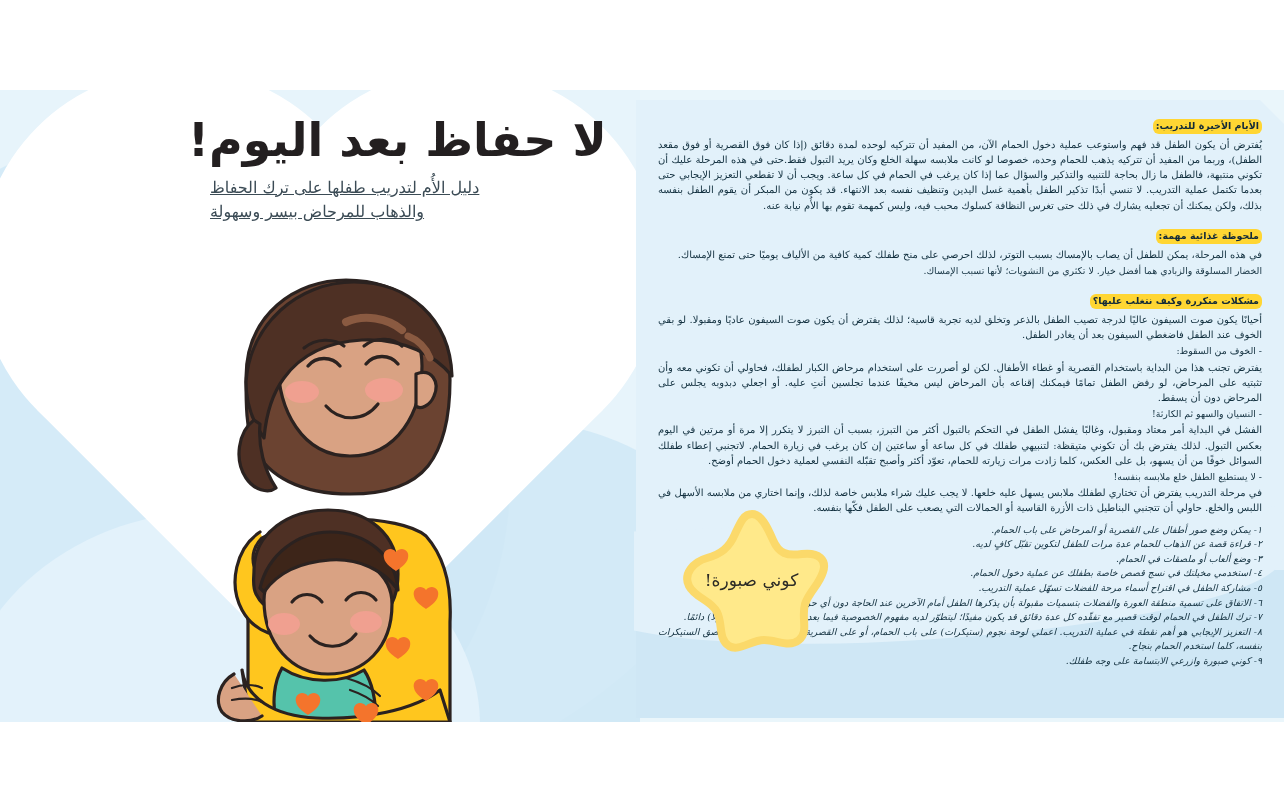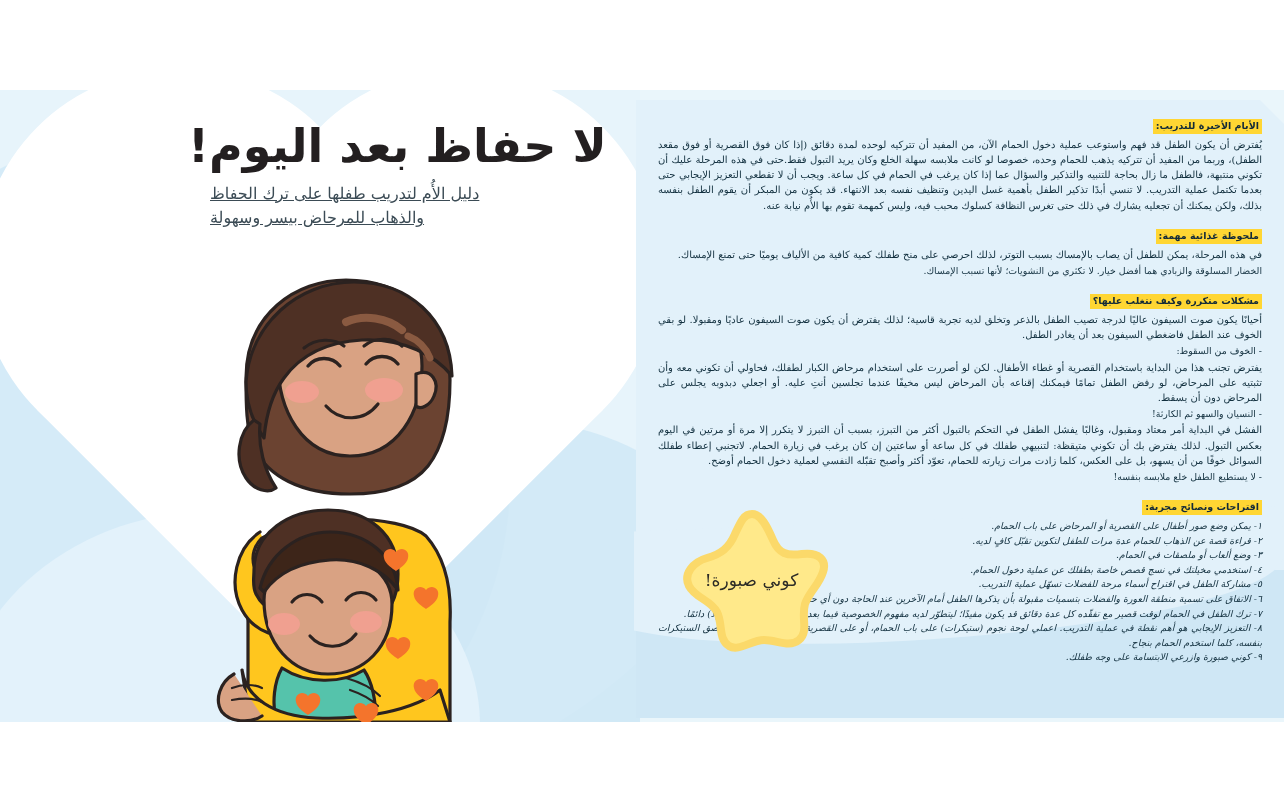--- a/index.html
+++ b/index.html
@@ -54,21 +54,21 @@
   }
   .heart:before,.heart:after{
     content:"";position:absolute;width:400px;height:400px;border-radius:50%;
     background:#ffffff;
   }
   .heart:before{top:-200px;left:0;}
   .heart:after{top:0;left:200px;}
 
   
   #title-block{
-    position:absolute;right:20px;top:31px;width:600px;
+    position:absolute;right:20px;top:25px;width:600px;
     text-align:left;direction:rtl;z-index:40;
   }
   #main-title{
     font-family:"DejaVu Sans","Liberation Sans",sans-serif;
     font-size:46px;font-weight:bold;color:#231f20;
     letter-spacing:0;line-height:1.1;margin:0;
     padding-left:168px;
   }
   #subtitle{
     font-family:"DejaVu Serif","Liberation Serif",serif;
@@ -117,20 +117,21 @@
     z-index:5;
   }
   .sec-head{
     display:inline-block;
     background:#ffd633;
     color:#132a38;
     font-family:"DejaVu Sans","Liberation Sans",sans-serif;
     font-weight:bold;font-size:9.5px;
     padding:1px 3px;margin:0 0 2px 0;
     line-height:1.35;
+    border-radius:6px;
   }
   .head-row{text-align:right;margin-top:6px;}
   .head-row:first-child{margin-top:0;}
   .body-p{
     font-size:10px;line-height:1.52;margin:1px 0 0 0;
     text-align:justify;
   }
   .sub-line{
     font-size:9.4px;line-height:1.52;margin:2px 0 0 0;text-align:right;
   }
@@ -285,26 +286,24 @@
 
       <p class="body-p">أحيانًا يكون صوت السيفون عاليًا لدرجة تصيب الطفل بالذعر وتخلق لديه تجربة قاسية؛ لذلك يفترض أن يكون صوت السيفون عاديًا ومقبولا. لو بقي الخوف عند الطفل فاضغطي السيفون بعد أن يغادر الطفل.</p>
 
       <p class="sub-line">- الخوف من السقوط:</p>
       <p class="body-p">يفترض تجنب هذا من البداية باستخدام القصرية أو غطاء الأطفال. لكن لو أصررت على استخدام مرحاض الكبار لطفلك، فحاولي أن تكوني معه وأن تثبتيه على المرحاض، لو رفض الطفل تمامًا فيمكنك إقناعه بأن المرحاض ليس مخيفًا عندما تجلسين أنتِ عليه. أو اجعلي دبدوبه يجلس على المرحاض دون أن يسقط.</p>
 
       <p class="sub-line">- النسيان والسهو ثم الكارثة!</p>
       <p class="body-p">الفشل في البداية أمر معتاد ومقبول، وغالبًا يفشل الطفل في التحكم بالتبول أكثر من التبرز، بسبب أن التبرز لا يتكرر إلا مرة أو مرتين في اليوم بعكس التبول. لذلك يفترض بك أن تكوني متيقظة: لتنبيهي طفلك في كل ساعة أو ساعتين إن كان يرغب في زيارة الحمام. لاتجنبي إعطاء طفلك السوائل خوفًا من أن يسهو، بل على العكس، كلما زادت مرات زيارته للحمام، تعوّد أكثر وأصبح تقبّله النفسي لعملية دخول الحمام أوضح.</p>
 
       <p class="sub-line">- لا يستطيع الطفل خلع ملابسه بنفسه!</p>
+      <p class="body-p">في مرحلة التدريب يفترض أن تختاري لطفلك ملابس يسهل عليه خلعها. لا يجب عليك شراء ملابس خاصة لذلك، وإنما اختاري من ملابسه الأسهل في اللبس والخلع. حاولي أن تتجنبي البناطيل ذات الأزرة القاسية أو الحمالات التي يصعب على الطفل فكّها بنفسه.</p>
 
       <div class="spacer"></div>
 
-      <div class="head-row">
-        <span class="sec-head">اقتراحات ونصائح مجربة:</span>
-      </div>
       <ol class="tips">
         <li>١- يمكن وضع صور أطفال على القصرية أو المرحاض على باب الحمام.</li>
         <li>٢- قراءة قصة عن الذهاب للحمام عدة مرات للطفل لتكوين تقبّل كافٍ لديه.</li>
         <li>٣- وضع ألعاب أو ملصقات في الحمام.</li>
         <li>٤- استخدمي مخيلتك في نسج قصص خاصة بطفلك عن عملية دخول الحمام.</li>
         <li>٥- مشاركة الطفل في اقتراح أسماء مرحة للفضلات تسهّل عملية التدريب.</li>
         <li>٦- الاتفاق على تسمية منطقة العورة والفضلات بتسميات مقبولة بأن يذكرها الطفل أمام الآخرين عند الحاجة دون أي حرج.</li>
         <li>٧- ترك الطفل في الحمام لوقت قصير مع تفقّده كل عدة دقائق قد يكون مفيدًا؛ ليتطوّر لديه مفهوم الخصوصية فيما بعد. راعي مبدأ (السلامة أولًا) دائمًا.</li>
         <li>٨- التعزيز الإيجابي هو أهم نقطة في عملية التدريب. اعملي لوحة نجوم (ستيكرات) على باب الحمام، أو على القصرية نفسها. دعي طفلك يلصق الستيكرات بنفسه، كلما استخدم الحمام بنجاح.</li>
         <li>٩- كوني صبورة وازرعي الابتسامة على وجه طفلك.</li>

